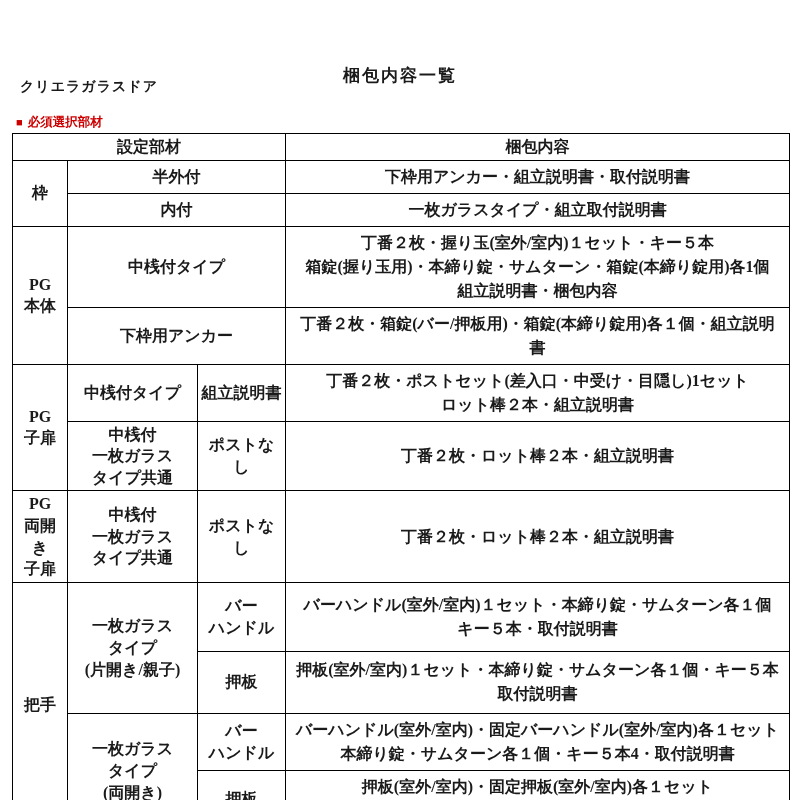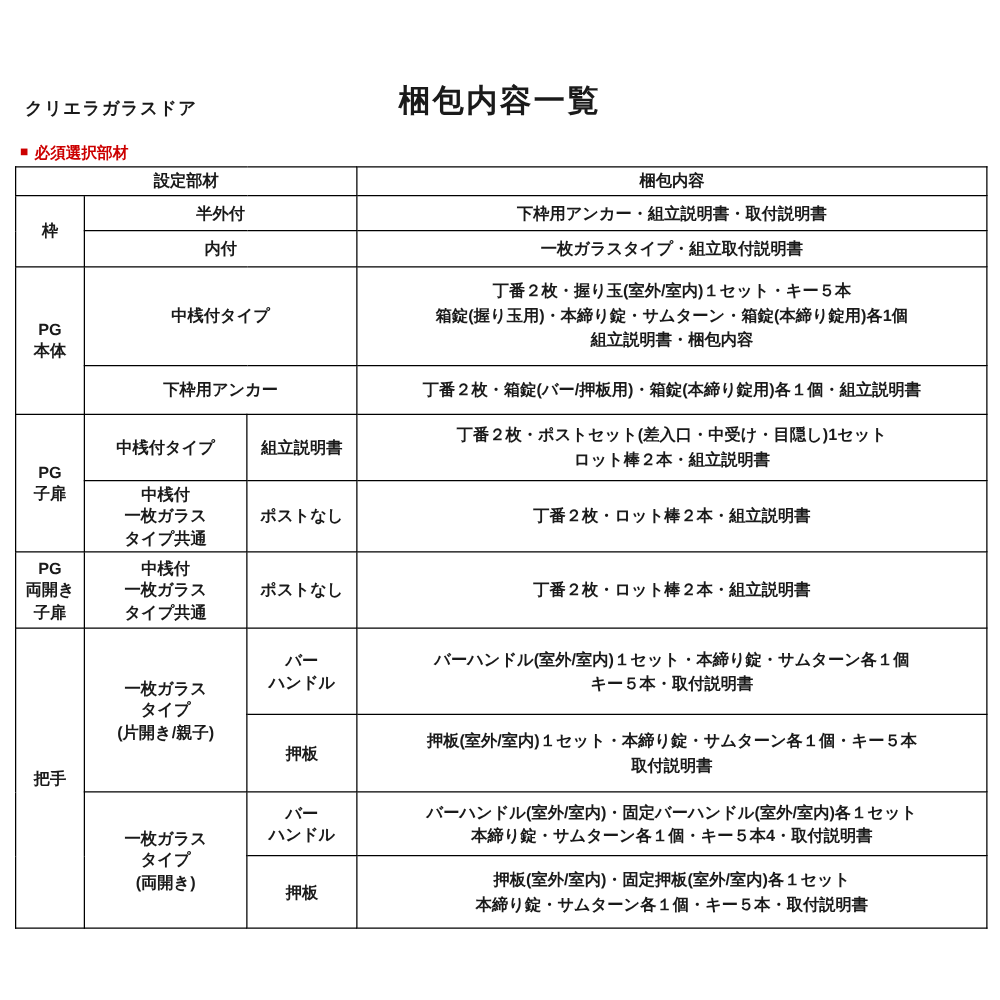--- a/index.html
+++ b/index.html
@@ -10,44 +10,45 @@
   }
   .page { position: relative; width: 800px; height: 800px; background: #fff; overflow: hidden; padding-left: 16px; }
 
   .product-name {
     position: absolute; left: 20px; top: 78px;
     font-size: 14px; font-weight: 700; letter-spacing: 1px;
   }
   .page-title {
     position: absolute; left: 0; right: 0; top: 64px;
     text-align: center;
-    font-size: 25px; font-weight: 700; letter-spacing: 2px;
+    font-size: 17px; font-weight: 700; letter-spacing: 2px;
   }
   .required-note {
     position: absolute; left: 16px; top: 114px;
     color: #cc0000; font-size: 12.5px; font-weight: 700;
     display: flex; align-items: center; gap: 5px;
   }
   .required-note .marker { font-size: 11px; line-height: 1; }
 
   table.packing-table {
     position: absolute; left: 12px; top: 133px;
     width: 777px;
     border-collapse: collapse;
     table-layout: fixed;
   }
   .packing-table th, .packing-table td {
     border: 1.5px solid #000;
-    font-size: 13px;
+    font-size: 16px;
     font-weight: 600;
     text-align: center;
     vertical-align: middle;
     white-space: pre-line;
     line-height: 1.35;
     padding: 2px 3px;
+    font-family: Liberation Serif, serif;
   }
   .packing-table thead th {
     font-weight: 600;
     background: #ffffff;
   }
   .packing-table td.cnt {
     text-align: center;
     padding: 4px 9px;
     line-height: 1.5;
     font-weight: 600;

